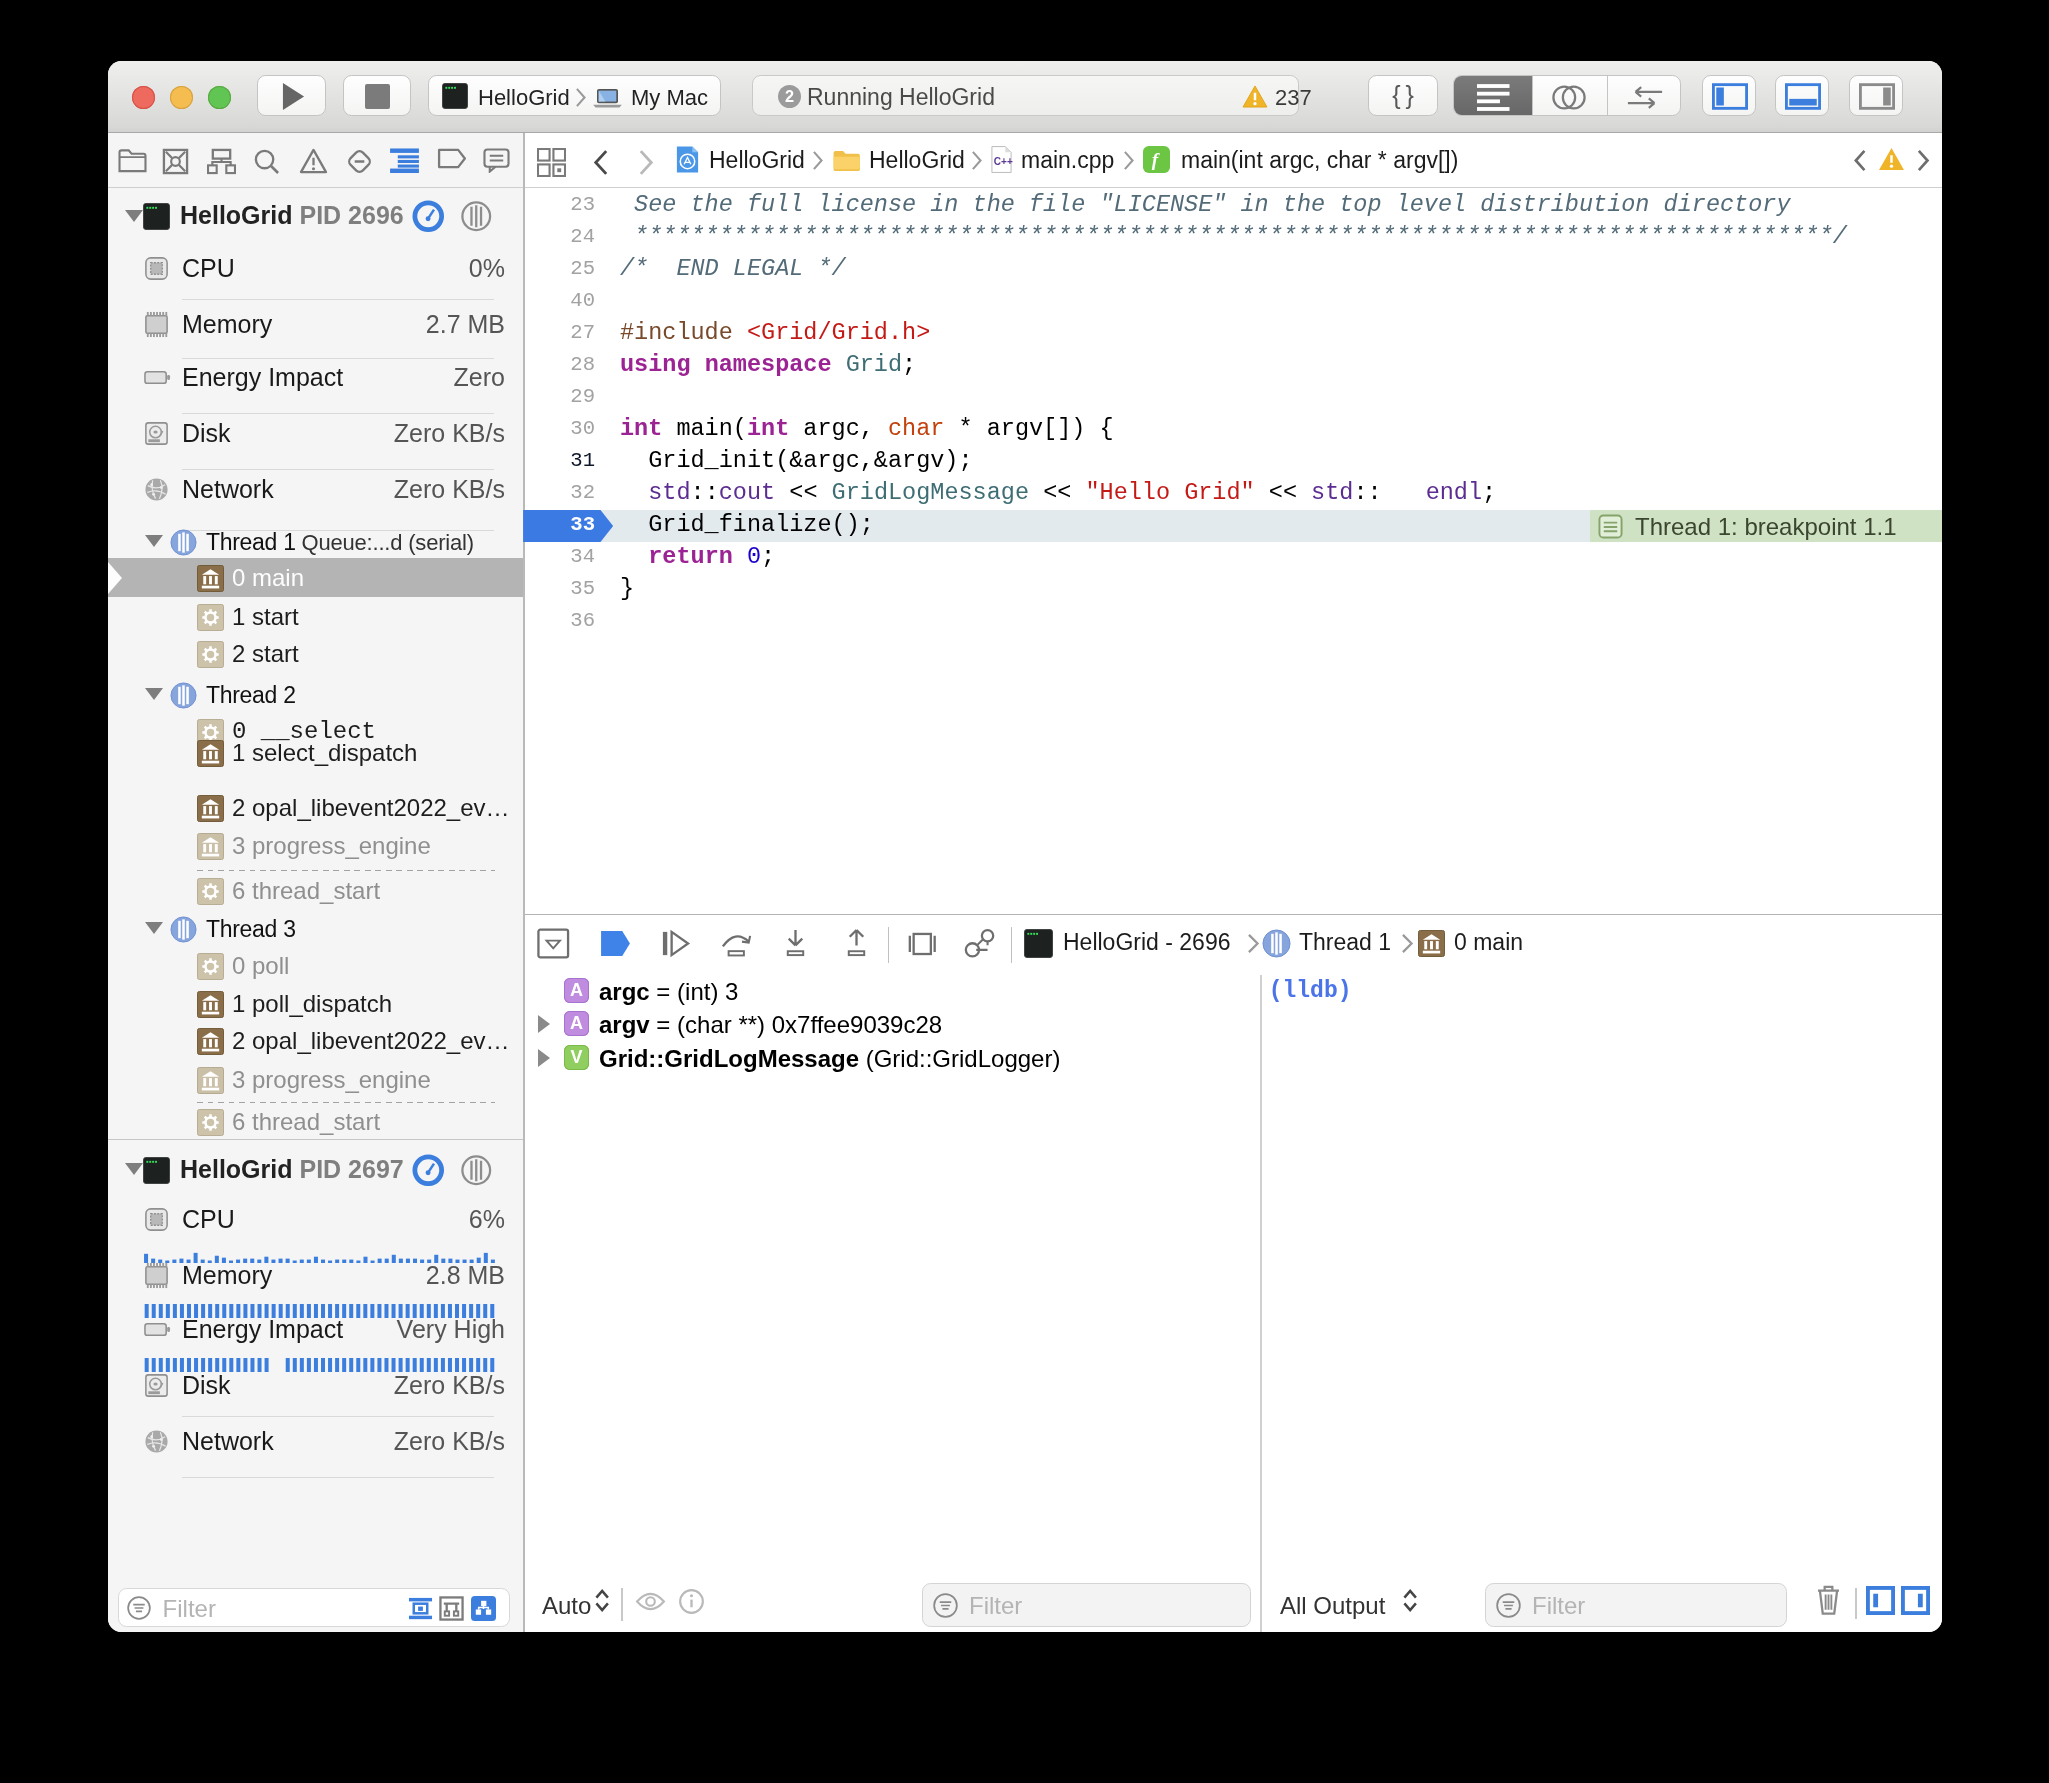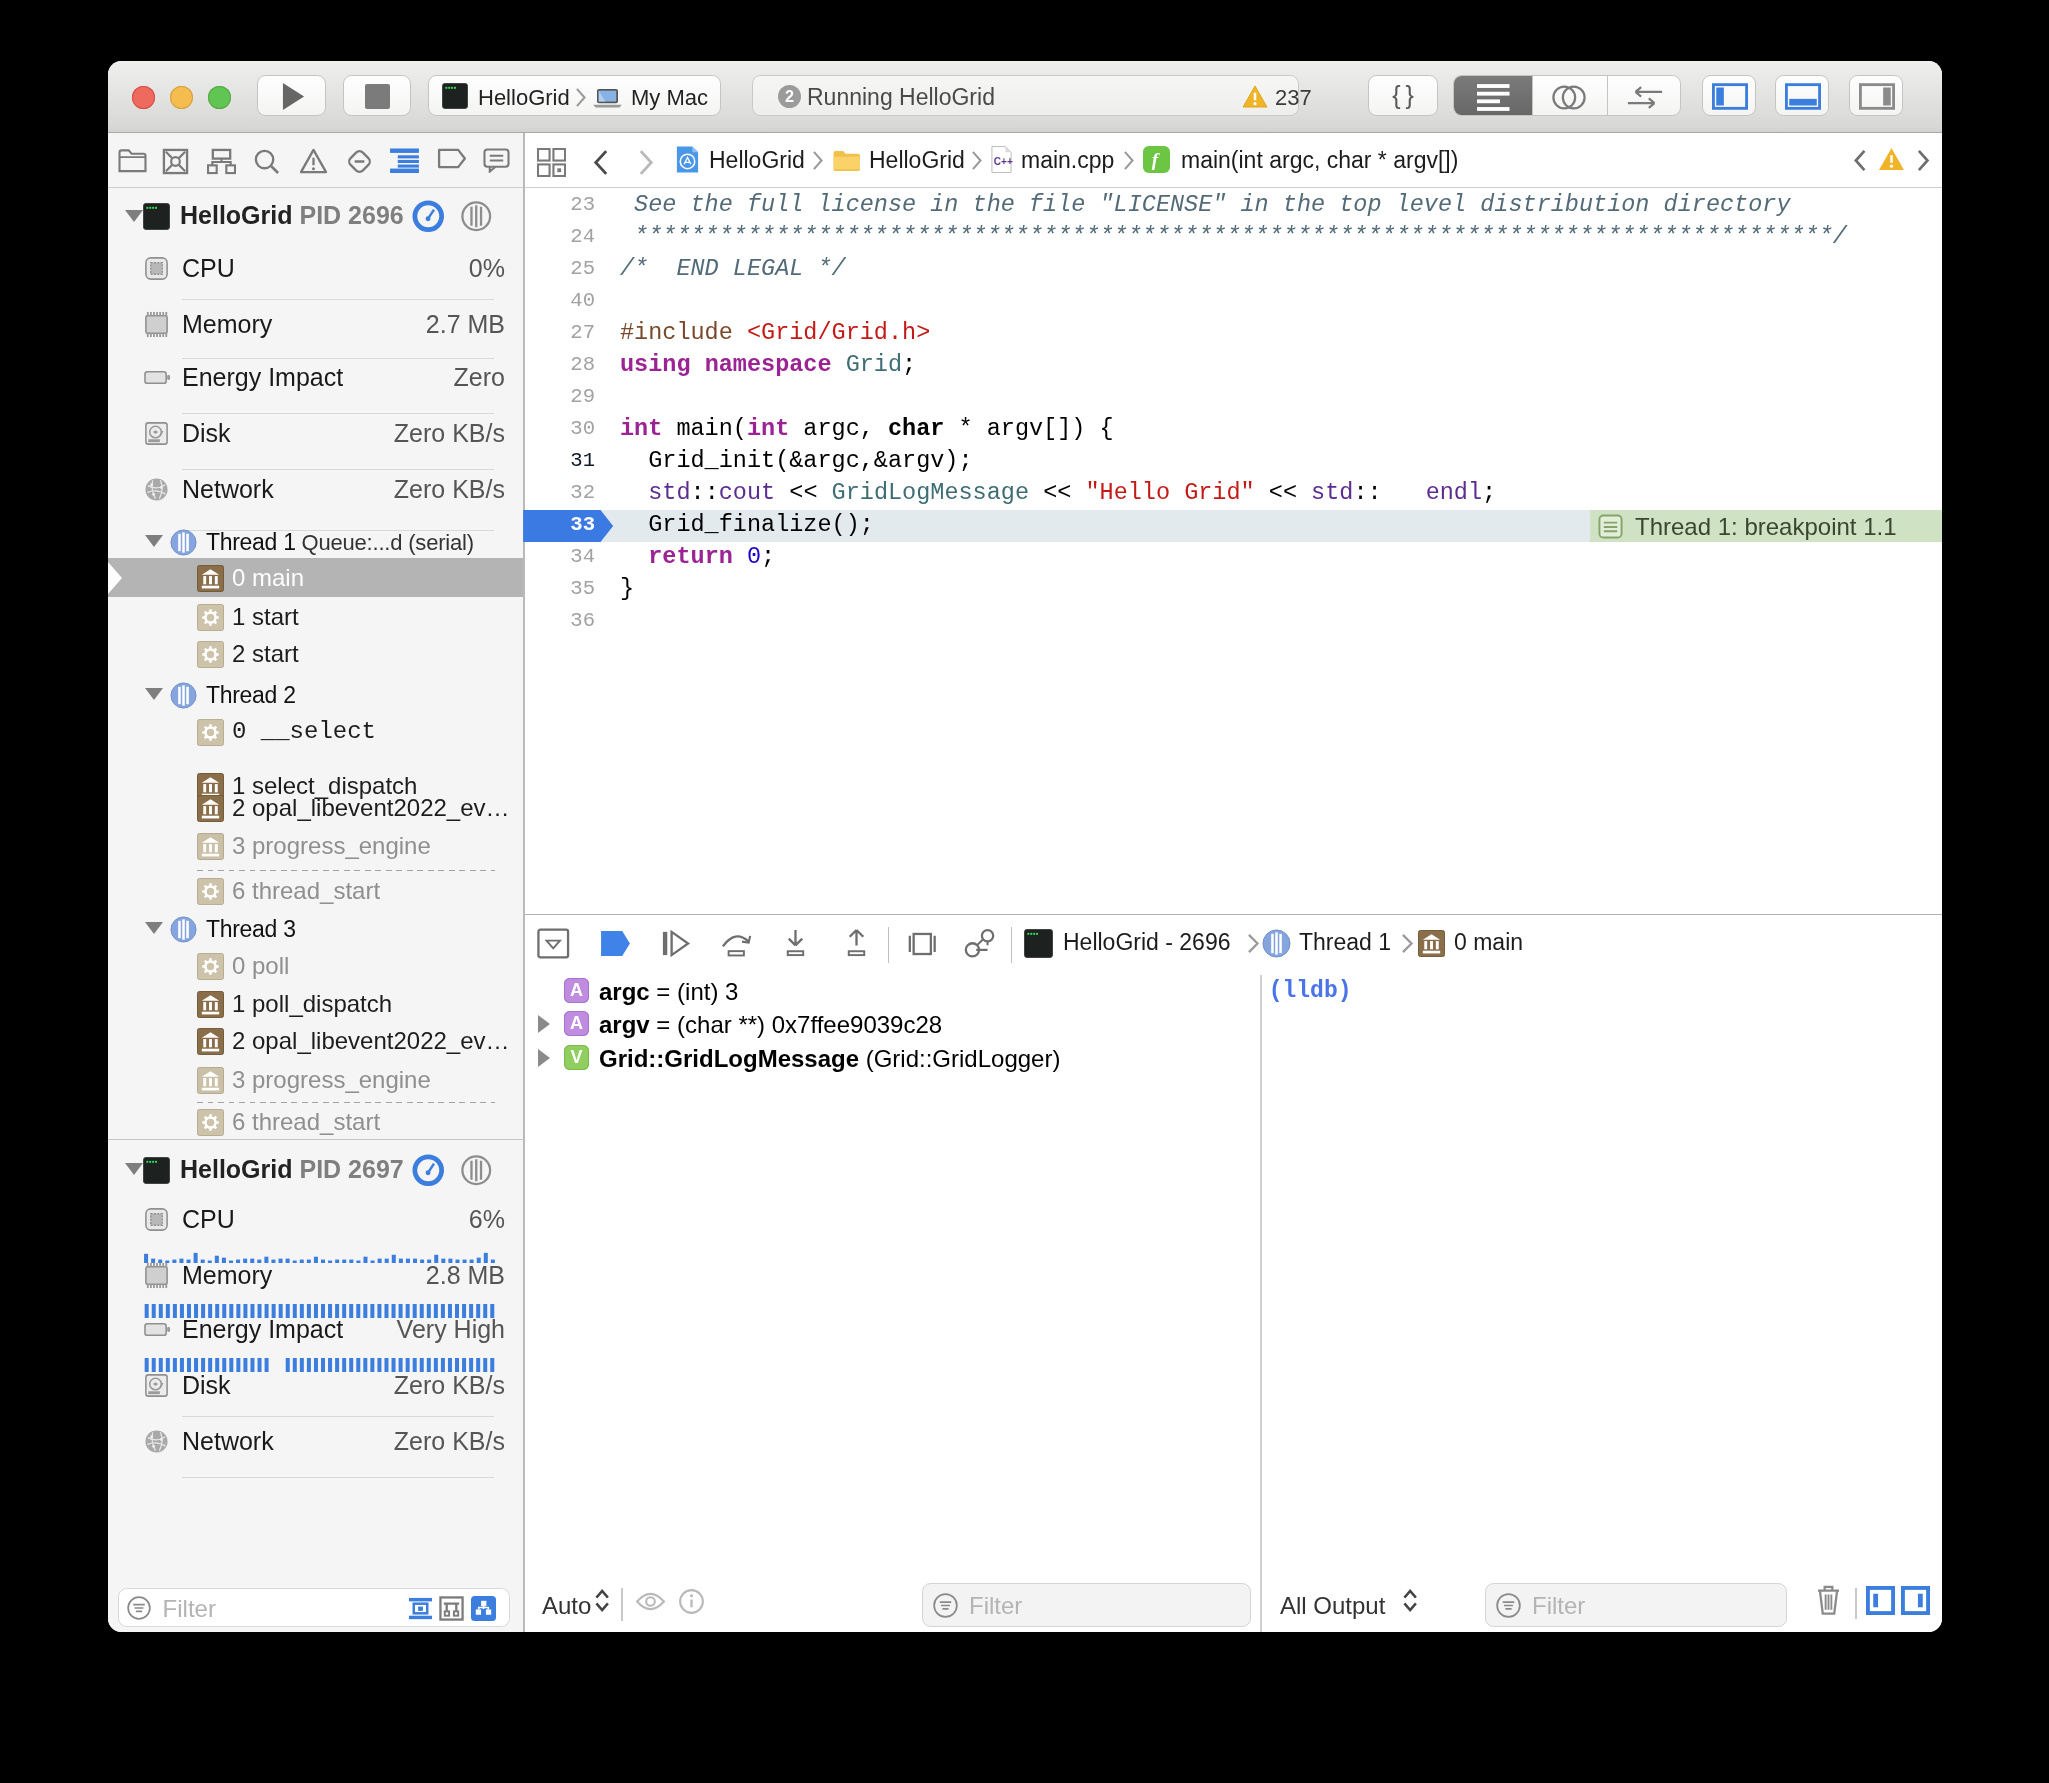--- a/index.html
+++ b/index.html
@@ -370,21 +370,21 @@
 <div class="srow" style="top:525px;font-family:Liberation Mono, monospace;">
         <span class="icon" style="left:89px;top:5.7px;"><svg width="27" height="27" viewBox="0 0 28 28" style="">
             <rect x="0.5" y="0.5" width="27" height="27" rx="2" fill="#cdc3ab" stroke="#b6ab90"></rect>
             <g stroke="#fff" stroke-width="2.6" fill="none">
               <circle cx="14" cy="14" r="5.2"></circle>
               <path d="M14 5.5 v3 M14 19.5 v3 M5.5 14 h3 M19.5 14 h3 M8 8 l2.1 2.1 M17.9 17.9 l2.1 2.1 M20 8 l-2.1 2.1 M10.1 17.9 L8 20"></path>
             </g>
           </svg></span>
         <span class="ctext" style="left:124px;top:4.8px;font-size:24px;color:#1d1d1d;">0 __select</span>
       </div>
-<div class="srow" style="top:579px;">
+<div class="srow" style="top:546px;">
         <span class="icon" style="left:89px;top:5.7px;"><svg width="27" height="27" viewBox="0 0 28 28" style="">
             <rect x="0.5" y="0.5" width="27" height="27" rx="2" fill="#8a6e49" stroke="#6f5835"></rect>
             <path d="M14 4.5 L23 10 H5 Z" fill="#fff"></path>
             <rect x="6.5" y="11.5" width="3" height="8.5" fill="#fff"></rect>
             <rect x="12.5" y="11.5" width="3" height="8.5" fill="#fff"></rect>
             <rect x="18.5" y="11.5" width="3" height="8.5" fill="#fff"></rect>
             <rect x="5" y="21.5" width="18" height="2.8" fill="#fff"></rect>
           </svg></span>
         <span class="ctext" style="left:124px;top:4.8px;font-size:24px;color:#1d1d1d;">1 select_dispatch</span>
       </div>
@@ -773,21 +773,21 @@
 <span style="color:#a2a2a2;">34</span>
 <span style="color:#a2a2a2;">35</span>
 <span style="color:#a2a2a2;">36</span></div>
 <div class="code" style="left:95px;top:0.7px;color:#000;"><span style="color:#536b78;font-style:italic;"> See the full license in the file "LICENSE" in the top level distribution directory</span>
 <span style="color:#536b78;font-style:italic;"> *************************************************************************************/</span>
 <span style="color:#536b78;font-style:italic;">/*  END LEGAL */</span>
 
 <span style="color:#78492a;">#include</span> <span style="color:#c41a16;">&lt;Grid/Grid.h&gt;</span>
 <span style="color:#9b2393;font-weight:bold;">using</span> <span style="color:#9b2393;font-weight:bold;">namespace</span> <span style="color:#3e6d74;">Grid</span>;
 
-<span style="color:#9b2393;font-weight:bold;">int</span> main(<span style="color:#9b2393;font-weight:bold;">int</span> argc, <span style="color:#000000;font-weight:bold;">char</span> * argv[]) {
+<span style="color:#9b2393;font-weight:bold;">int</span> main(<span style="color:#9b2393;font-weight:bold;">int</span> argc, <span style="color:#c2410c;font-weight:normal;">char</span> * argv[]) {
   Grid_init(&amp;argc,&amp;argv);
   <span style="color:#5c2d91;">std</span>::<span style="color:#5c2d91;">cout</span> &lt;&lt; <span style="color:#3e6d74;">GridLogMessage</span> &lt;&lt; <span style="color:#c41a16;">"Hello Grid"</span> &lt;&lt; <span style="color:#5c2d91;">std</span>::<span style="color:#5c2d91;margin-left:44px;">endl</span>;
   Grid_finalize();
   <span style="color:#9b2393;font-weight:bold;">return</span> <span style="color:#1c00cf;">0</span>;
 }
 </div>
 </div>
 <div class="dbgbar">
 <span class="abs" style="left:12.4px;top:13.4px;"><svg width="32.5" height="31" viewBox="0 0 34 32" style="">
           <rect x="1.5" y="1.5" width="31" height="29" rx="2" fill="none" stroke="#6e6e6e" stroke-width="2.4"></rect>

